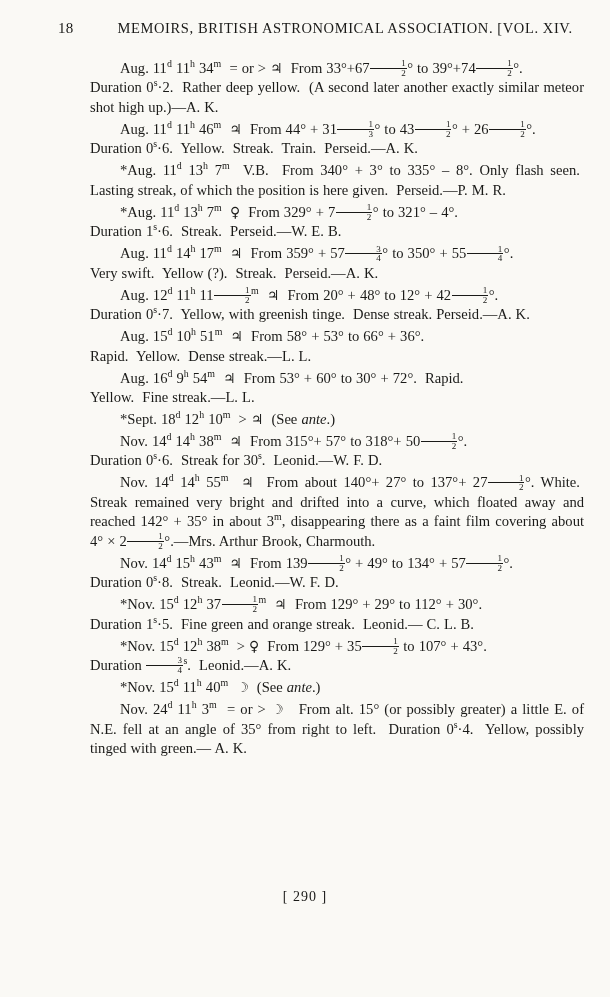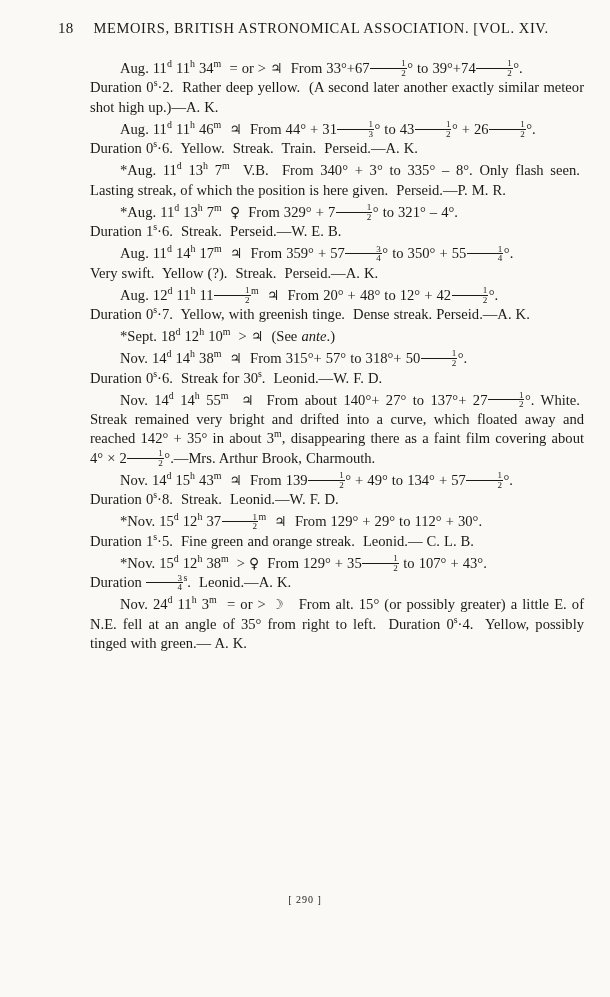--- a/index.html
+++ b/index.html
@@ -30,20 +30,21 @@
     white-space: nowrap;
   }
   .folio {
     font-size: 15px;
     margin-right: 20px;
   }
   .head-title {
     font-variant: small-caps;
     font-size: 14.5px;
     letter-spacing: 0.6px;
+    margin-left: 24px;
   }
   .body-col {
     width: 100%;
     margin-left: 32px;
   }
   p.entry {
     margin: 0 0 2.5px 0;
     font-size: 14.6px;
     line-height: 1.335;
     text-align: justify;
@@ -74,21 +75,21 @@
     padding: 0 1px;
   }
   .it { font-style: italic; }
   .jup { font-family: "DejaVu Sans", sans-serif; font-size: 0.95em; }
   .pagefoot {
     position: absolute;
     left: 0;
     right: 0;
     bottom: 92px;
     text-align: center;
-    font-size: 10px;
+    font-size: 14px;
     letter-spacing: 1px;
   }
 </style>
 </head>
 <body>
 
 <div class="page">
 
   <div class="running-head">
     <span class="folio">18</span>
@@ -120,21 +121,29 @@
       Aug. 11<span class="sup">d</span> 14<span class="sup">h</span> 17<span class="sup">m</span>&nbsp; <span class="jup">♃</span>&nbsp; From 359° + 57<span class="frac"><span class="num">3</span><span class="den">4</span></span>° to 350° + 55<span class="frac"><span class="num">1</span><span class="den">4</span></span>°.<br>
       Very swift.&nbsp; Yellow (?).&nbsp; Streak.&nbsp; Perseid.—A. K.
     </p>
 
 
     <p class="entry">
       Aug. 12<span class="sup">d</span> 11<span class="sup">h</span> 11<span class="frac"><span class="num">1</span><span class="den">2</span></span><span class="sup">m</span>&nbsp; <span class="jup">♃</span>&nbsp; From 20° + 48° to 12° + 42<span class="frac"><span class="num">1</span><span class="den">2</span></span>°.<br>
       Duration 0<span class="sup">s</span>·7.&nbsp; Yellow, with greenish tinge.&nbsp; Dense streak. Perseid.—A. K.
     </p>
 
+    <p class="entry">
+      Aug. 15<span class="sup">d</span> 10<span class="sup">h</span> 51<span class="sup">m</span>&nbsp; <span class="jup">♃</span>&nbsp; From 58° + 53° to 66° + 36°.<br>
+      Rapid.&nbsp; Yellow.&nbsp; Dense streak.—L. L.
+    </p>
 
+    <p class="entry">
+      Aug. 16<span class="sup">d</span> 9<span class="sup">h</span> 54<span class="sup">m</span>&nbsp; <span class="jup">♃</span>&nbsp; From 53° + 60° to 30° + 72°.&nbsp; Rapid.<br>
+      Yellow.&nbsp; Fine streak.—L. L.
+    </p>
 
 
     <p class="entry">
       *Sept. 18<span class="sup">d</span> 12<span class="sup">h</span> 10<span class="sup">m</span>&nbsp; &gt; <span class="jup">♃</span>&nbsp; (See <span class="it">ante</span>.)
     </p>
 
 
     <p class="entry">
       Nov. 14<span class="sup">d</span> 14<span class="sup">h</span> 38<span class="sup">m</span>&nbsp; <span class="jup">♃</span>&nbsp; From 315°+ 57° to 318°+ 50<span class="frac"><span class="num">1</span><span class="den">2</span></span>°.<br>
       Duration 0<span class="sup">s</span>·6.&nbsp; Streak for 30<span class="sup">s</span>.&nbsp; Leonid.—W. F. D.
@@ -154,20 +163,23 @@
     <p class="entry">
       *Nov. 15<span class="sup">d</span> 12<span class="sup">h</span> 37<span class="frac"><span class="num">1</span><span class="den">2</span></span><span class="sup">m</span>&nbsp; <span class="jup">♃</span>&nbsp; From 129° + 29° to 112° + 30°.<br>
       Duration 1<span class="sup">s</span>·5.&nbsp; Fine green and orange streak.&nbsp; Leonid.— C. L. B.
     </p>
 
     <p class="entry">
       *Nov. 15<span class="sup">d</span> 12<span class="sup">h</span> 38<span class="sup">m</span>&nbsp; &gt; <span class="jup">♀</span>&nbsp; From 129° + 35<span class="frac"><span class="num">1</span><span class="den">2</span></span> to 107° + 43°.<br>
       Duration <span class="frac"><span class="num">3</span><span class="den">4</span></span><span class="sup">s</span>.&nbsp; Leonid.—A. K.
     </p>
 
+    <p class="entry">
+      *Nov. 15<span class="sup">d</span> 11<span class="sup">h</span> 40<span class="sup">m</span>&nbsp; <span class="jup">☽</span>&nbsp; (See <span class="it">ante</span>.)
+    </p>
 
     <p class="entry">
       Nov. 24<span class="sup">d</span> 11<span class="sup">h</span> 3<span class="sup">m</span>&nbsp; = or &gt; <span class="jup">☽</span>&nbsp;&nbsp; From alt. 15° (or possibly greater) a little E. of N.E. fell at an angle of 35° from right to left.&nbsp; Duration 0<span class="sup">s</span>·4.&nbsp; Yellow, possibly tinged with green.— A. K.
     </p>
 
   </div>
 
   <div class="pagefoot">[ 290 ]</div>
 
 </div>

